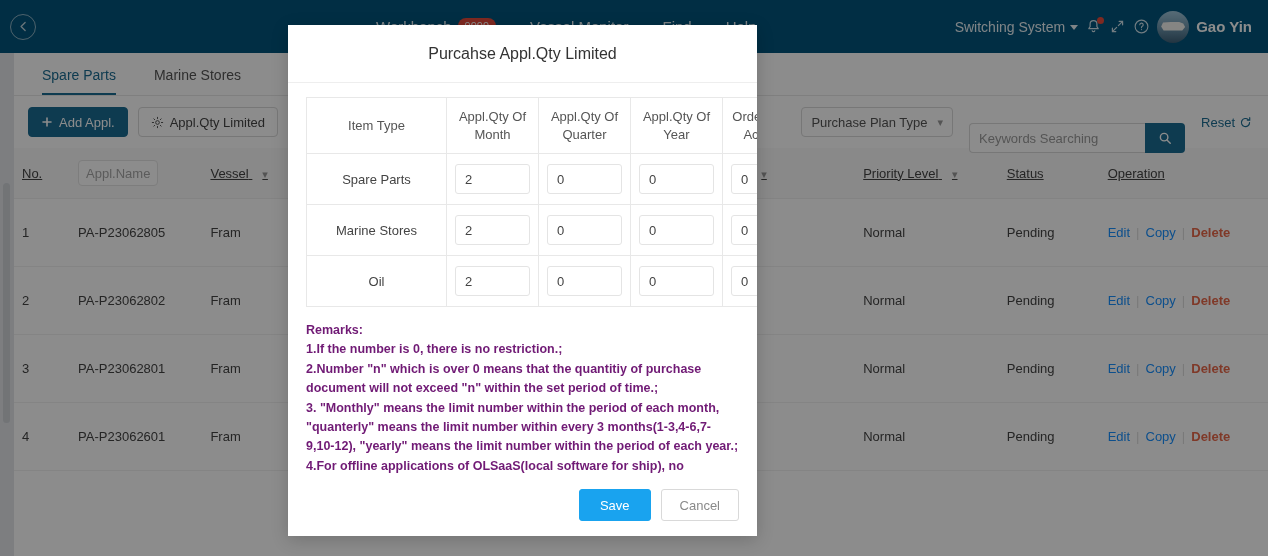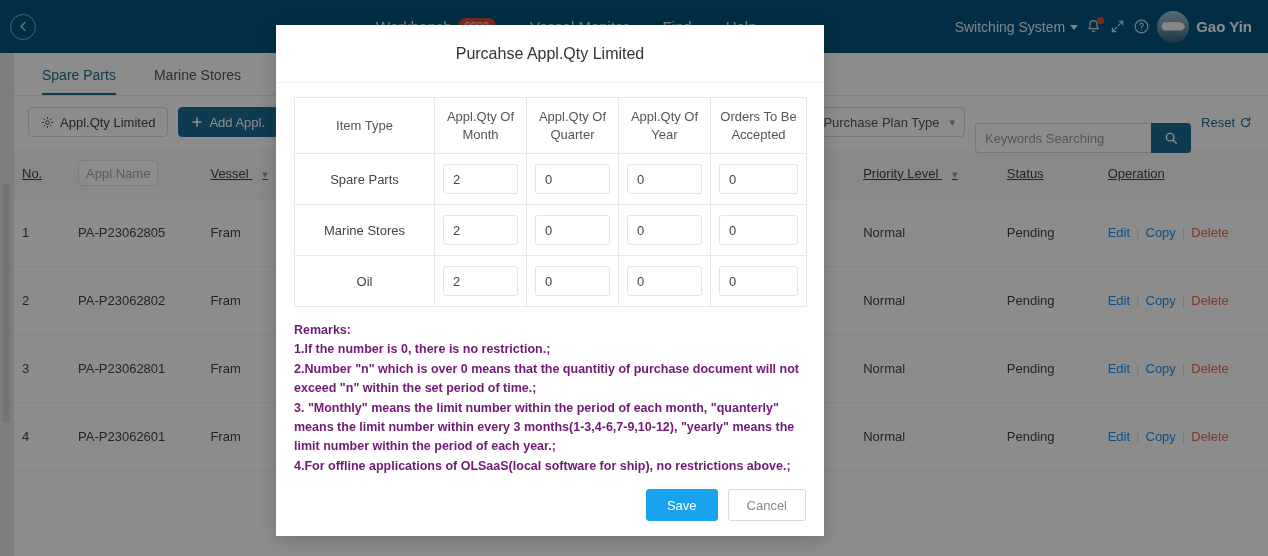--- a/index.html
+++ b/index.html
@@ -91,21 +91,21 @@
   .toolbar {
     height: 52px; display: flex; align-items: center;
     padding: 0 16px 0 14px; gap: 10px; background: #fff;
   }
   .btn {
     height: 30px; border-radius: 4px; display: inline-flex; align-items: center;
     gap: 6px; padding: 0 12px; font-size: 13px; cursor: pointer; white-space: nowrap;
   }
   .btn-primary { background: #1b6c92; color: #fff; border: 1px solid #1b6c92; }
   .btn-outline { background: #fff; color: #444; border: 1px solid #d9d9d9; }
-  .toolbar-right { margin-left: auto; display: flex; align-items: center; gap: 10px; }
+  .toolbar-right { margin-left: auto; display: flex; align-items: center; gap: 16px; }
   .select-box {
     height: 30px; min-width: 142px; border: 1px solid #d9d9d9; border-radius: 4px;
     background: #fff; display: flex; align-items: center; justify-content: space-between;
     padding: 0 9px; font-size: 13px; color: #555; cursor: pointer;
   }
   .chev { color: #999; font-size: 11px; margin-left: 10px; }
   .search-wrap { display: flex; height: 30px; margin-top: 32px; }
   .search-input {
     width: 176px; height: 30px; border: 1px solid #d9d9d9; border-right: none;
     border-radius: 4px 0 0 4px; padding: 0 9px; font-size: 13px; outline: none;
@@ -135,27 +135,27 @@
   }
   .th-input {
     width: 80px; height: 26px; border: 1px solid #e4e4e4; border-radius: 4px;
     padding: 0 7px; font-size: 13px; outline: none; background: #fff; color: #333;
   }
   .th-input::placeholder { color: #a7a7a7; }
   .th-sort { cursor: pointer; }
   .desc-cell { line-height: 1.35; color: #444; }
   .op-cell { white-space: nowrap; }
   .op-link { color: #1890ff; cursor: pointer; font-size: 13px; }
-  .op-link.danger { color: #e8684a; }
+  .op-link.danger { color: #e8684a; font-weight: bold; }
   .op-sep { color: #ddd; margin: 0 6px; }
 
   
   .dimmer { position: absolute; inset: 0; background: rgba(0,0,0,0.45); z-index: 40; }
   .modal {
-    position: absolute; left: 276px; top: 25px; width: 548px; height: 511px;
+    position: absolute; left: 288px; top: 25px; width: 469px; height: 511px;
     background: #fff; z-index: 50; box-shadow: 0 4px 16px rgba(0,0,0,0.18);
     display: flex; flex-direction: column;
   }
   .modal-head {
     height: 58px; display: flex; align-items: center; justify-content: center;
     border-bottom: 1px solid #eee;
   }
   .modal-title { font-size: 16px; color: #333; }
   .modal-body { flex: 1; padding: 14px 18px 0 18px; overflow: hidden; }
 
@@ -258,32 +258,32 @@
       <div class="tabs">
         <div class="tab active">
           <span>Spare Parts</span>
         </div>
         <div class="tab">
           <span>Marine Stores</span>
         </div>
       </div>
 
       <div class="toolbar">
+        <div class="btn btn-primary">
+          <svg width="12" height="12" viewBox="0 0 12 12" stroke="currentColor" stroke-width="1.6" stroke-linecap="round">
+            <path d="M6 2v8M2 6h8"></path>
+          </svg>
+          <span>Add Appl.</span>
+        </div>
         <div class="btn btn-outline">
           <svg width="13" height="13" viewBox="0 0 16 16" fill="none" stroke="#555" stroke-width="1.2">
             <circle cx="8" cy="8" r="2.3"></circle>
             <path d="M8 1.6v1.6M8 12.8v1.6M1.6 8h1.6M12.8 8h1.6M3.5 3.5l1.1 1.1M11.4 11.4l1.1 1.1M12.5 3.5l-1.1 1.1M4.6 11.4l-1.1 1.1" stroke-linecap="round"></path>
           </svg>
           <span>Appl.Qty Limited</span>
-        </div>
-        <div class="btn btn-primary">
-          <svg width="12" height="12" viewBox="0 0 12 12" stroke="currentColor" stroke-width="1.6" stroke-linecap="round">
-            <path d="M6 2v8M2 6h8"></path>
-          </svg>
-          <span>Add Appl.</span>
         </div>
         <div class="btn btn-outline">
           <svg width="12" height="12" viewBox="0 0 12 12" stroke="#555" stroke-width="1.5" stroke-linecap="round">
             <path d="M6 2v8M2 6h8"></path>
           </svg>
         </div>
 
         <div class="toolbar-right">
           <div class="select-box">
             <span>Purchase Plan Type</span>

